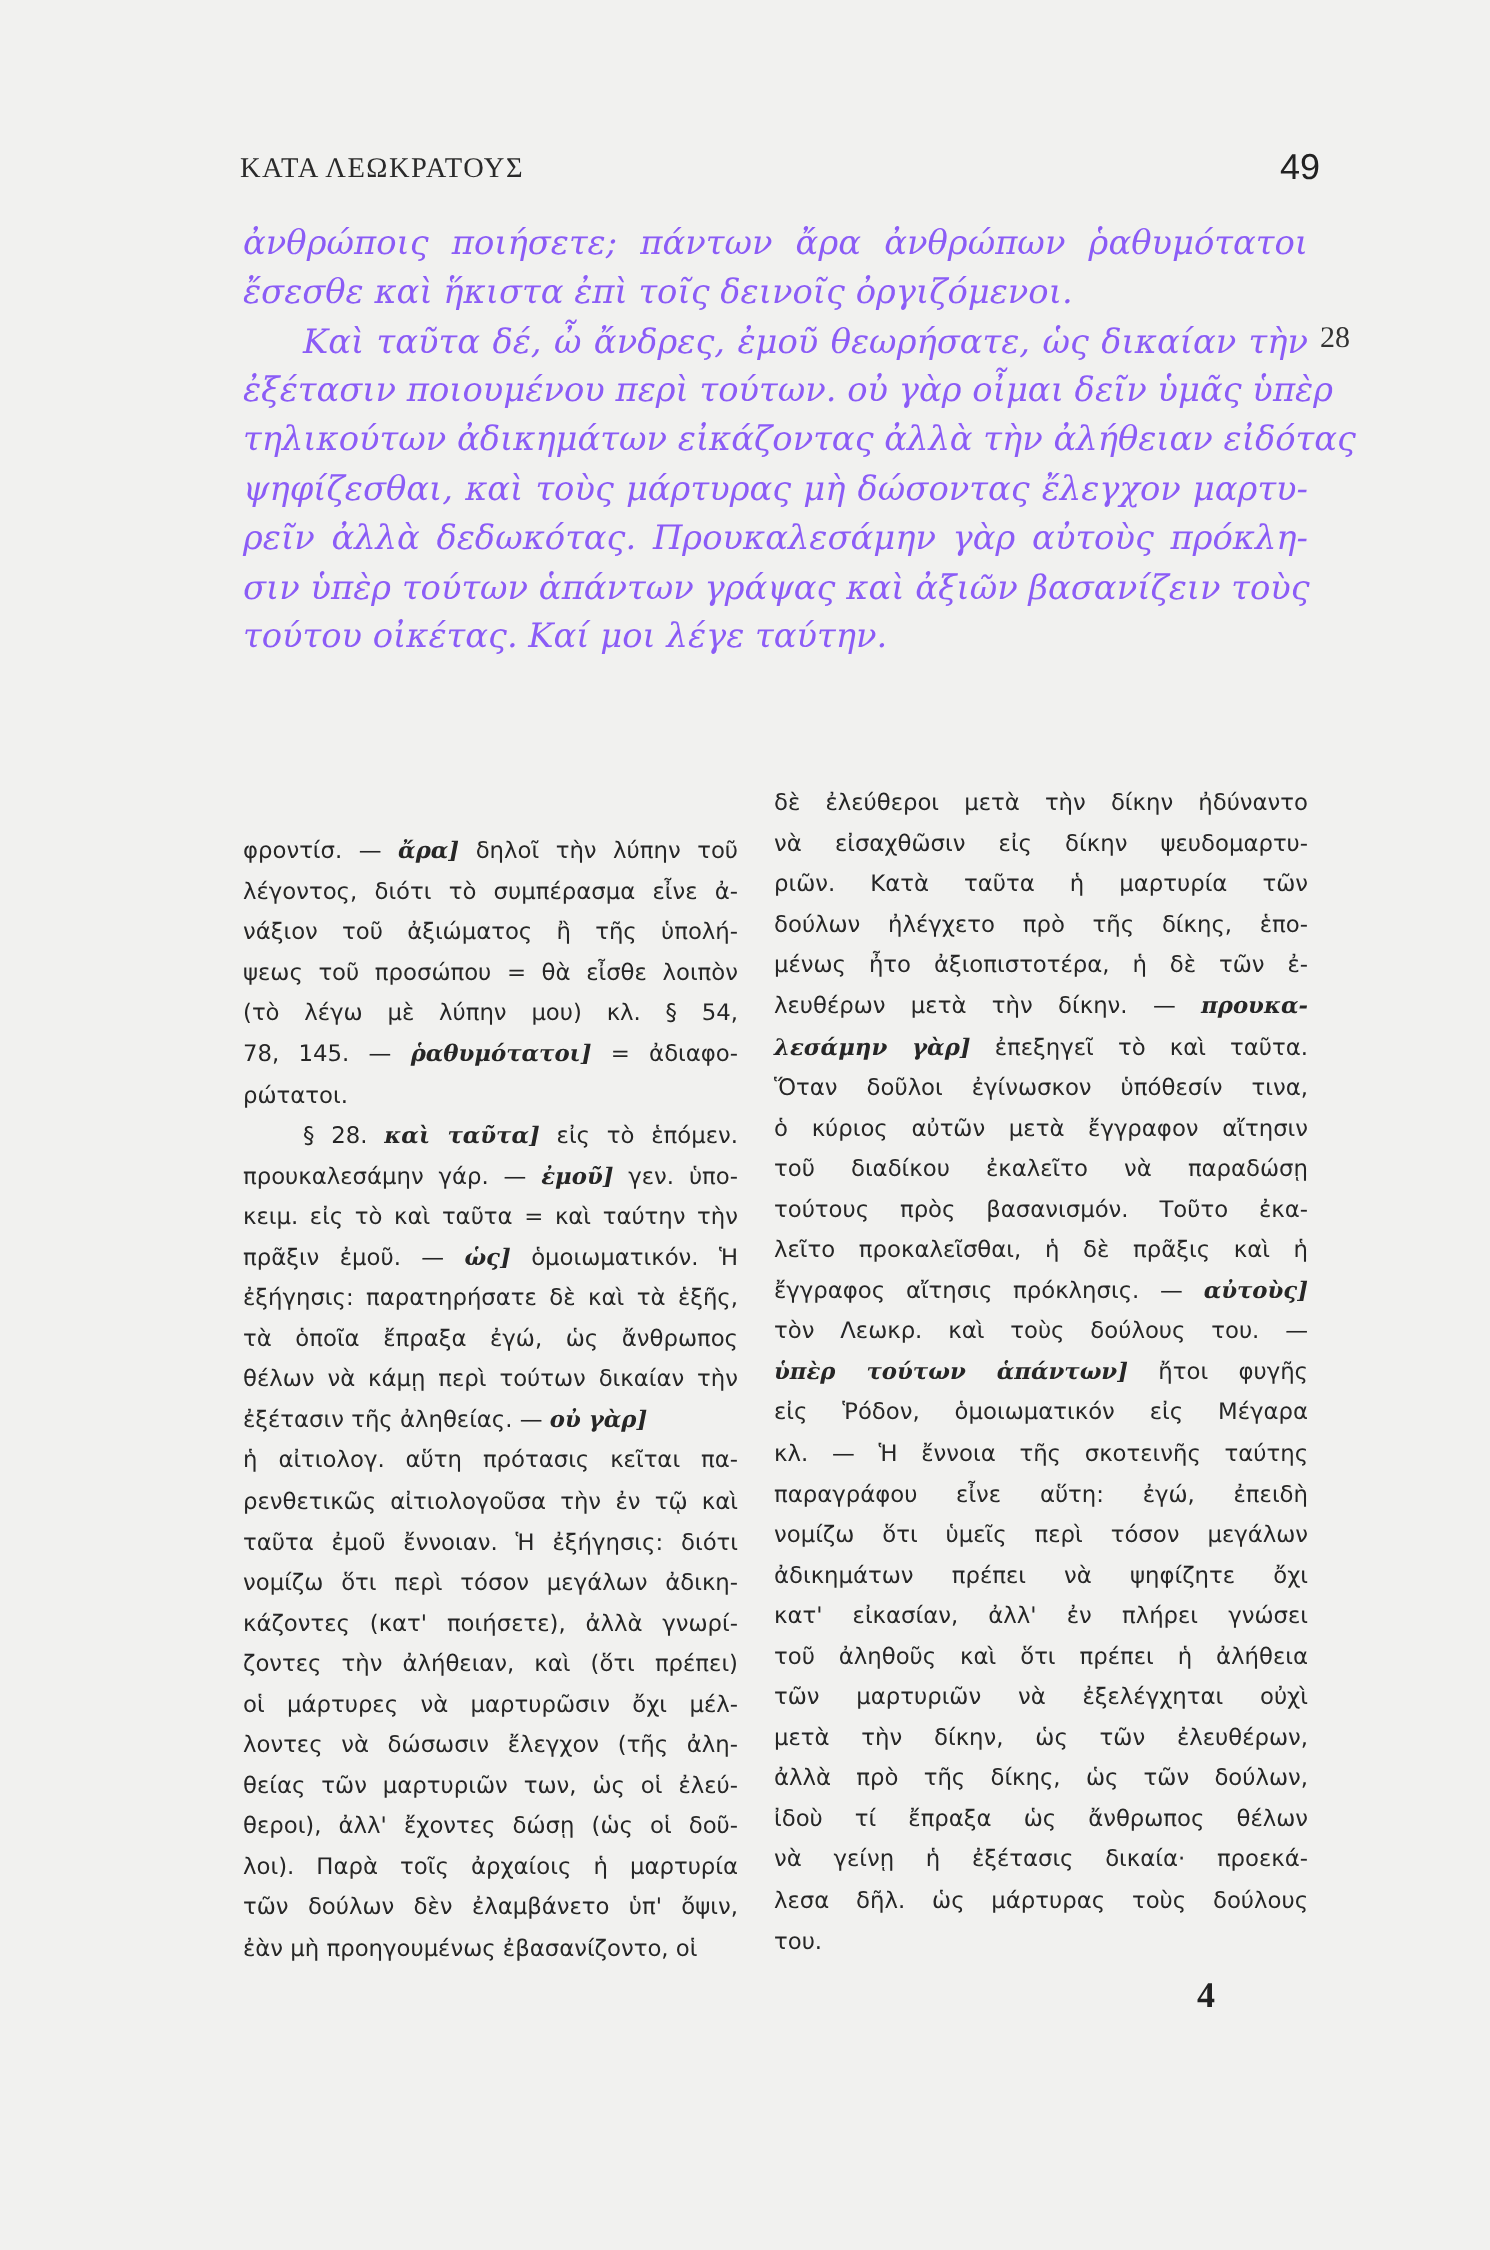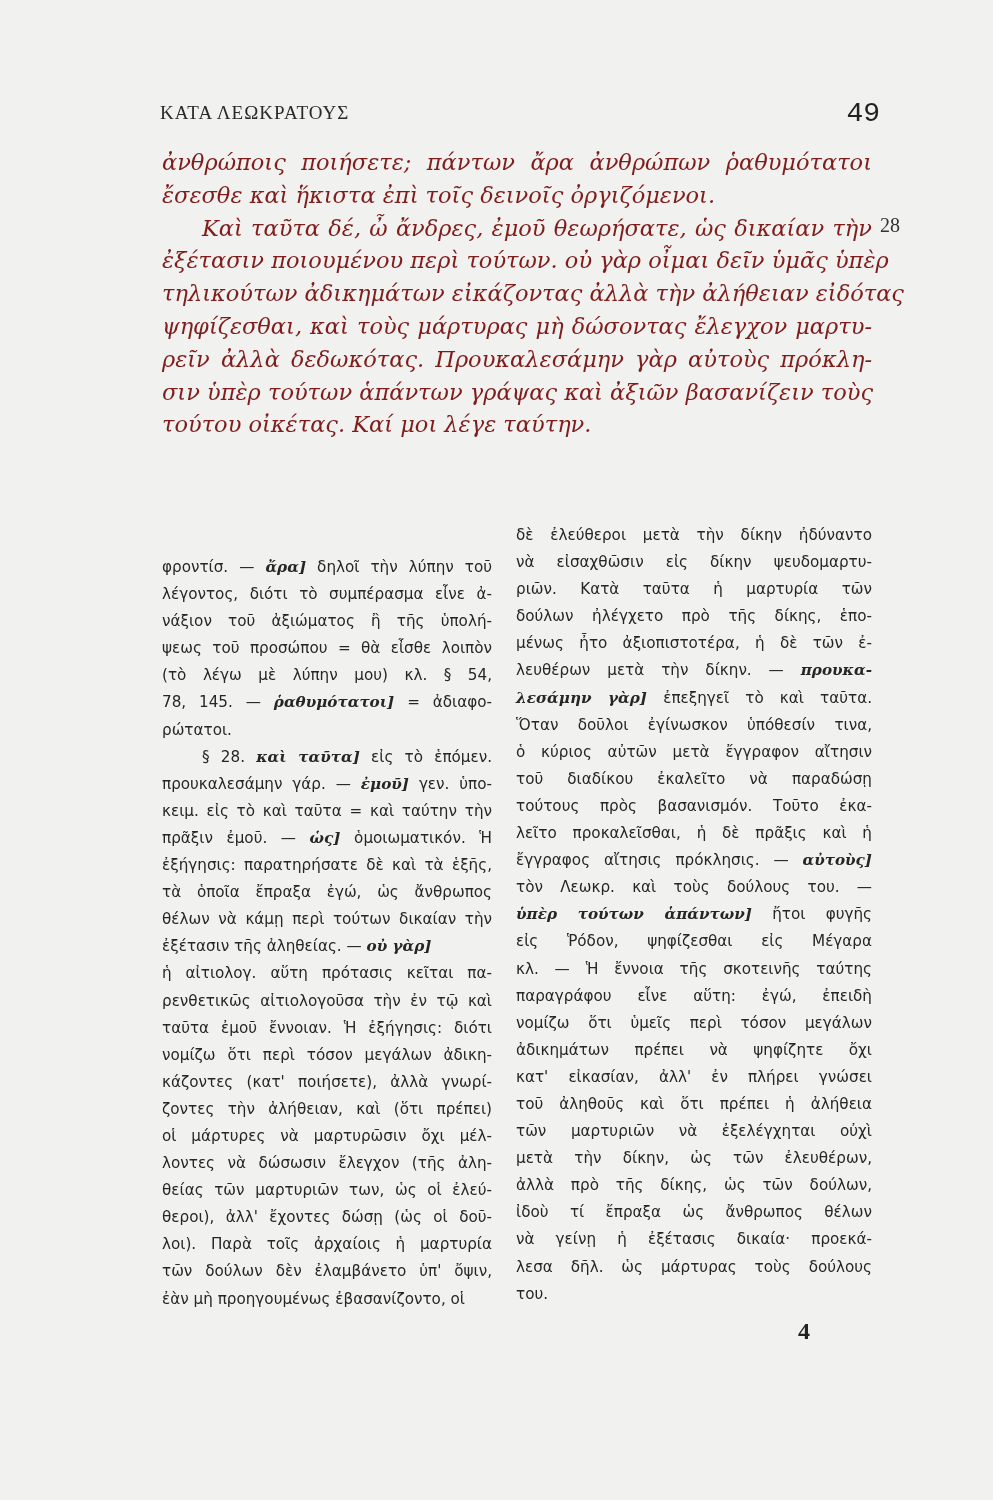--- a/index.html
+++ b/index.html
@@ -16,26 +16,26 @@
     position: absolute; top: 98px; left: 160px; width: 720px;
     height: 30px;
   }
   .running-title {
     position: absolute; left: 0; width: 720px; text-align: left;
     font-family: "Liberation Serif", serif; font-size: 19px; letter-spacing: 1px;
     top: 4px; color: #2a2a2a;
   }
   .page-number {
     position: absolute; right: 0; top: 0;
-    font-family: Liberation Mono, monospace; font-size: 28px; color: #222;
+    font-family: Liberation Sans, sans-serif; font-size: 24px; color: #222;
   }
   .main-text {
     position: absolute; top: 146px; left: 162px; width: 710px;
     font-family: "DejaVu Serif", serif; font-style: italic;
-    font-size: 22.5px; line-height: 32.8px; color: #7f1d1d;
+    font-size: 22.5px; line-height: 32.8px; color: #8b5cf6;
   }
   .main-text .line { display: block; white-space: nowrap; text-align: justify; text-align-last: justify; height: 32.8px; }
   .main-text .line.last { text-align-last: left; }
   .main-text .line.indent { padding-left: 40px; }
   .margin-num {
     position: absolute; left: 880px; top: 214px;
     font-family: Liberation Serif, serif; font-size: 20px; color: #333;
   }
   .notes {
     position: absolute; top: 522px;
@@ -115,21 +115,21 @@
       <span class="line"><span>λευθέρων μετὰ τὴν δίκην. — </span><b>προυκα-</b></span>
       <span class="line"><b>λεσάμην γὰρ]</b><span> ἐπεξηγεῖ τὸ καὶ ταῦτα.</span></span>
       <span class="line"><span>Ὅταν δοῦλοι ἐγίνωσκον ὑπόθεσίν τινα,</span></span>
       <span class="line"><span>ὁ κύριος αὐτῶν μετὰ ἔγγραφον αἴτησιν</span></span>
       <span class="line"><span>τοῦ διαδίκου ἐκαλεῖτο νὰ παραδώσῃ</span></span>
       <span class="line"><span>τούτους πρὸς βασανισμόν. Τοῦτο ἐκα-</span></span>
       <span class="line"><span>λεῖτο προκαλεῖσθαι, ἡ δὲ πρᾶξις καὶ ἡ</span></span>
       <span class="line"><span>ἔγγραφος αἴτησις πρόκλησις. — </span><b>αὐτοὺς]</b></span>
       <span class="line"><span>τὸν Λεωκρ. καὶ τοὺς δούλους του. —</span></span>
       <span class="line"><b>ὑπὲρ τούτων ἁπάντων]</b><span> ἤτοι φυγῆς</span></span>
-      <span class="line"><span>εἰς Ῥόδον, ψηφίζεσθαι εἰς Μέγαρα</span></span>
+      <span class="line"><span>εἰς Ῥόδον, ὁμοιωματικόν εἰς Μέγαρα</span></span>
       <span class="line"><span>κλ. — Ἡ ἔννοια τῆς σκοτεινῆς ταύτης</span></span>
       <span class="line"><span>παραγράφου εἶνε αὕτη: ἐγώ, ἐπειδὴ</span></span>
       <span class="line"><span>νομίζω ὅτι ὑμεῖς περὶ τόσον μεγάλων</span></span>
       <span class="line"><span>ἀδικημάτων πρέπει νὰ ψηφίζητε ὄχι</span></span>
       <span class="line"><span>κατ' εἰκασίαν, ἀλλ' ἐν πλήρει γνώσει</span></span>
       <span class="line"><span>τοῦ ἀληθοῦς καὶ ὅτι πρέπει ἡ ἀλήθεια</span></span>
       <span class="line"><span>τῶν μαρτυριῶν νὰ ἐξελέγχηται οὐχὶ</span></span>
       <span class="line"><span>μετὰ τὴν δίκην, ὡς τῶν ἐλευθέρων,</span></span>
       <span class="line"><span>ἀλλὰ πρὸ τῆς δίκης, ὡς τῶν δούλων,</span></span>
       <span class="line"><span>ἰδοὺ τί ἔπραξα ὡς ἄνθρωπος θέλων</span></span>

